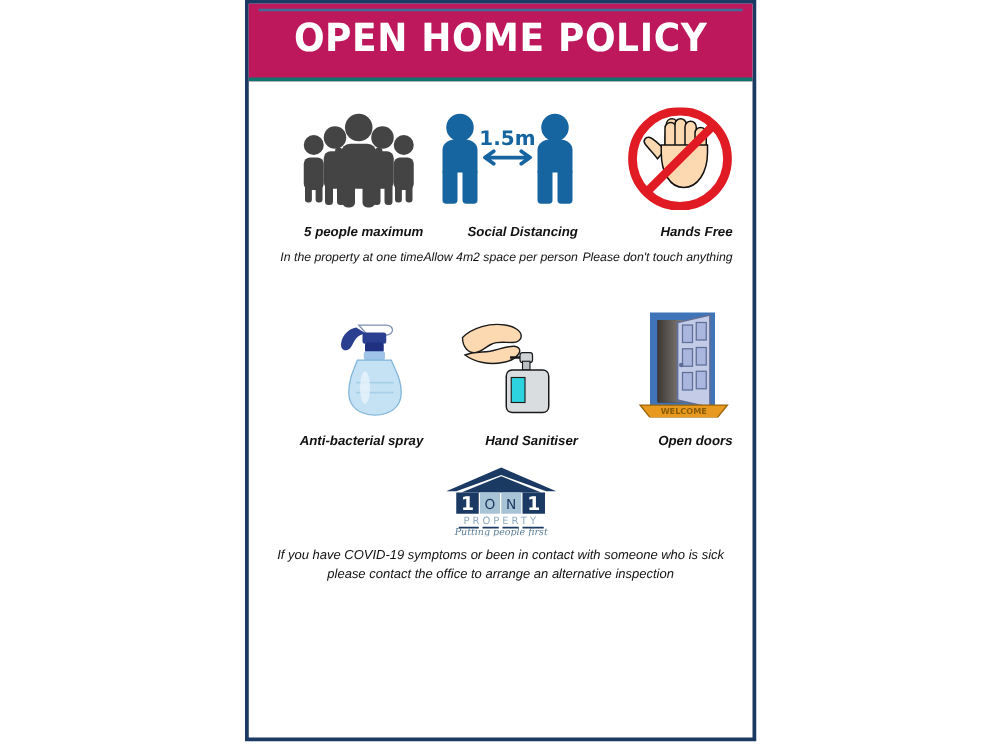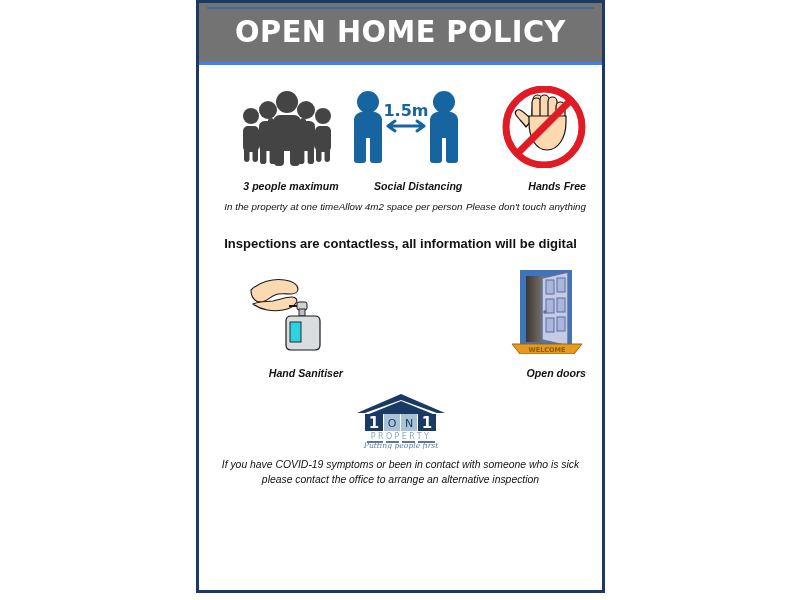--- a/index.html
+++ b/index.html
@@ -15,25 +15,25 @@
   .poster{
     position:absolute;left:196px;top:0px;width:409px;height:593px;
     background:#ffffff;
     border:3px solid #1b3a63;
     box-sizing:border-box;
     display:flex;flex-direction:column;
   }
 
   
   .header-band{
-    background:#737373;
+    background:#be185d;
     margin:0px 0px 0 0px;
     padding:12px 0 14px 0;
     position:relative;
-    border-bottom:3px solid #3b82f6;
+    border-bottom:3px solid #0f766e;
   }
   .header-band:before{
     content:"";position:absolute;left:8px;right:8px;top:4px;height:2px;
     background:#3f6b96;
   }
   .poster-title{
     color:#ffffff;
     font-family:"DejaVu Sans", sans-serif;
     font-weight:bold;
     font-size:31px;
@@ -133,21 +133,21 @@
                 <rect x="72.6" y="55" width="6.4" height="21" rx="2.8"></rect>
               <circle cx="52" cy="14" r="11"></circle>
                 <rect x="38" y="27" width="28" height="36" rx="7"></rect>
               <rect x="39" y="54" width="10" height="24" rx="4"></rect>
                 <rect x="55" y="54" width="10" height="24" rx="4"></rect>
               <rect x="33" y="30" width="6" height="28" rx="3"></rect>
                 <rect x="65" y="30" width="6" height="28" rx="3"></rect>
             </g>
           </svg>
         </div>
-        <div class="cap1">3 people maximum</div>
+        <div class="cap1">5 people maximum</div>
         <div class="cap2">In the property at one time</div>
       </div>
 
       <div class="cell">
         <div class="art">
           <svg width="112" height="80" viewBox="0 0 112 80">
             <g fill="#1665a0">
               <circle cx="18" cy="14" r="11"></circle>
               <path d="M4 32c0-6 6-9 14-9s14 3 14 9v18H4z"></path>
               <rect x="4" y="47" width="12" height="28" rx="3"></rect>
@@ -183,25 +183,39 @@
             </g>
           </svg>
         </div>
         <div class="cap1">Hands Free</div>
         <div class="cap2">Please don't touch anything</div>
       </div>
 
     </div>
 
     <div class="midhead">
-      <div class="m1">Inspections are contactless, all information will be digital</div>
     </div>
 
     <div class="row row2">
 
+      <div class="cell">
+        <div class="art">
+          <svg width="76" height="86" viewBox="0 0 76 86">
+            <path d="M24 12h22c3 0 5 2 5 4s-2 4-5 4H31z" fill="#ffffff" stroke="#7f8fb5" stroke-width="1"></path>
+            <path d="M22 14c-6 1-11 6-12 12-1 5 2 7 5 6 3-1 4-5 6-8 2-3 5-5 9-5z" fill="#2a3f8f"></path>
+            <rect x="27" y="18" width="19" height="9" rx="2" fill="#2a3f8f"></rect>
+            <rect x="29" y="26" width="15" height="8" rx="2" fill="#1f3080"></rect>
+            <rect x="28" y="33" width="17" height="7" rx="2" fill="#9fc4e8"></rect>
+            <path d="M23 40h27c4 10 8 16 8 26 0 12-9 18-21 18S16 78 16 66c0-10 3-16 7-26z" fill="#c5e2f5" stroke="#7fb4d8" stroke-width="1"></path>
+            <path d="M22 58h30M22 66h30" stroke="#a7cfe8" stroke-width="1.4" fill="none"></path>
+            <ellipse cx="29" cy="62" rx="4" ry="13" fill="#e7f4fd" opacity="0.8"></ellipse>
+          </svg>
+        </div>
+        <div class="cap1">Anti-bacterial spray</div>
+      </div>
 
       <div class="cell">
         <div class="art">
           <svg width="96" height="86" viewBox="0 0 96 86">
             <g fill="#fcd9b0" stroke="#1a1a1a" stroke-width="1.1">
               <path d="M4 22c8-8 22-12 34-10 8 1 13 5 13 9 0 3-3 5-7 5-6 0-12-1-16 1-5 2-8 6-13 7-6 1-11-4-11-12z"></path>
               <path d="M6 36c8 6 20 8 30 6 6-1 11-4 13-7 2-3 0-6-4-6-7 0-13 3-19 4-7 1-13 0-20 3z"></path>
             </g>
             <rect x="50" y="34" width="10" height="8" rx="2" fill="#cfd3d6" stroke="#1a1a1a" stroke-width="1"></rect>
             <path d="M50 38h-8" stroke="#1a1a1a" stroke-width="2" fill="none"></path>

